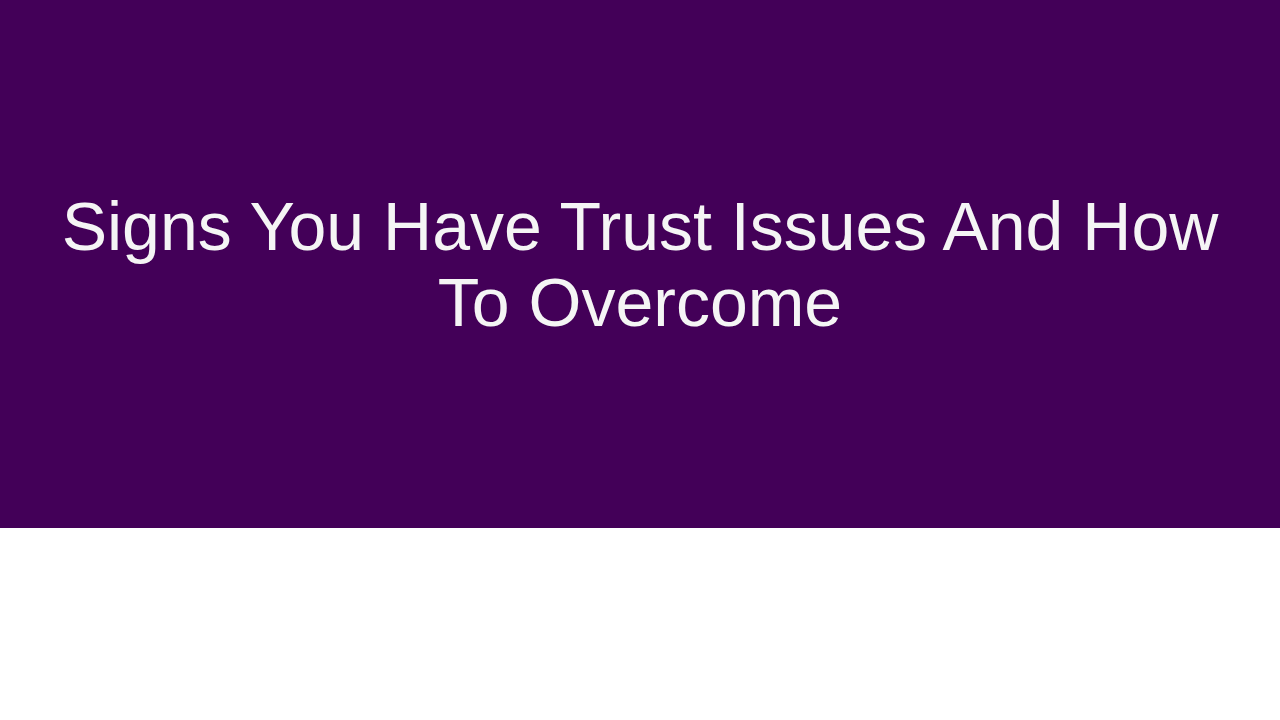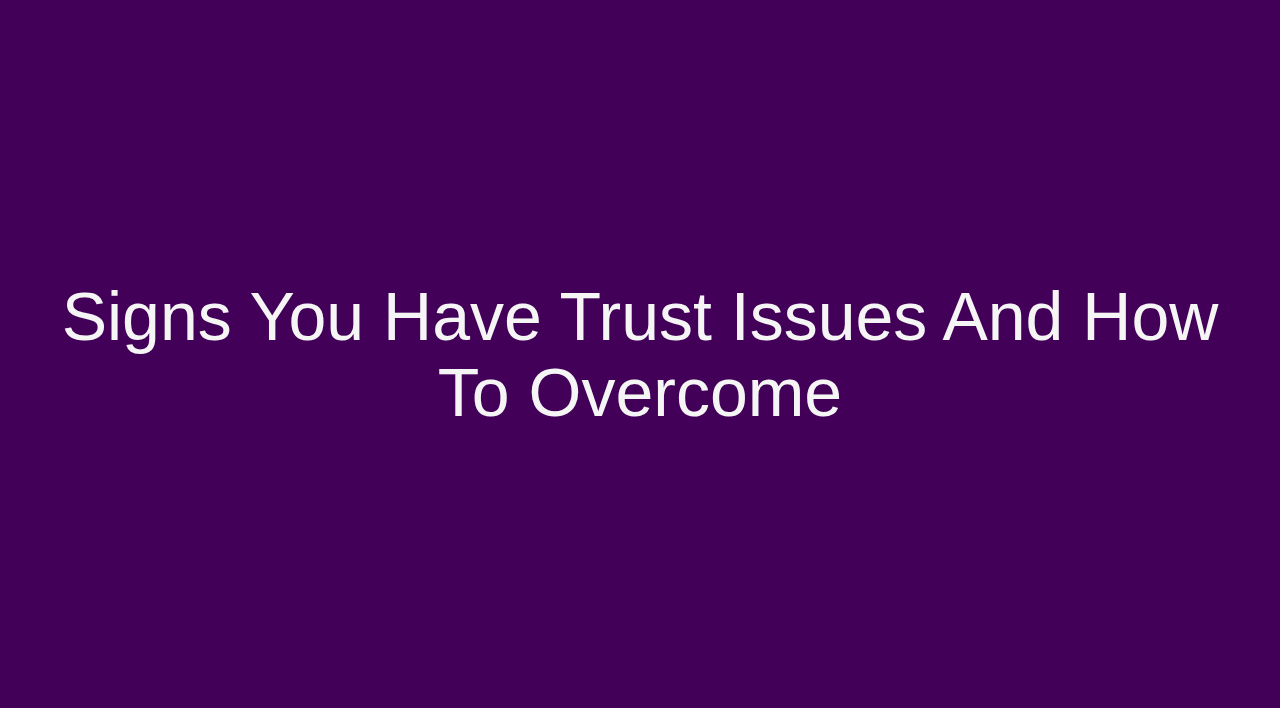--- a/index.html
+++ b/index.html
@@ -12,21 +12,21 @@
     width: 1280px;
     height: 720px;
     overflow: hidden;
     font-family: "Liberation Sans", sans-serif;
   }
 
   #hero-banner {
     position: relative;
     box-sizing: border-box;
     width: 1280px;
-    height: 708px;
+    height: 528px;
     display: flex;
     align-items: center;
     justify-content: center;
     background-color: #430058;
   }
 
   #hero-title {
     margin: 0;
     padding: 0 60px;
     box-sizing: border-box;

